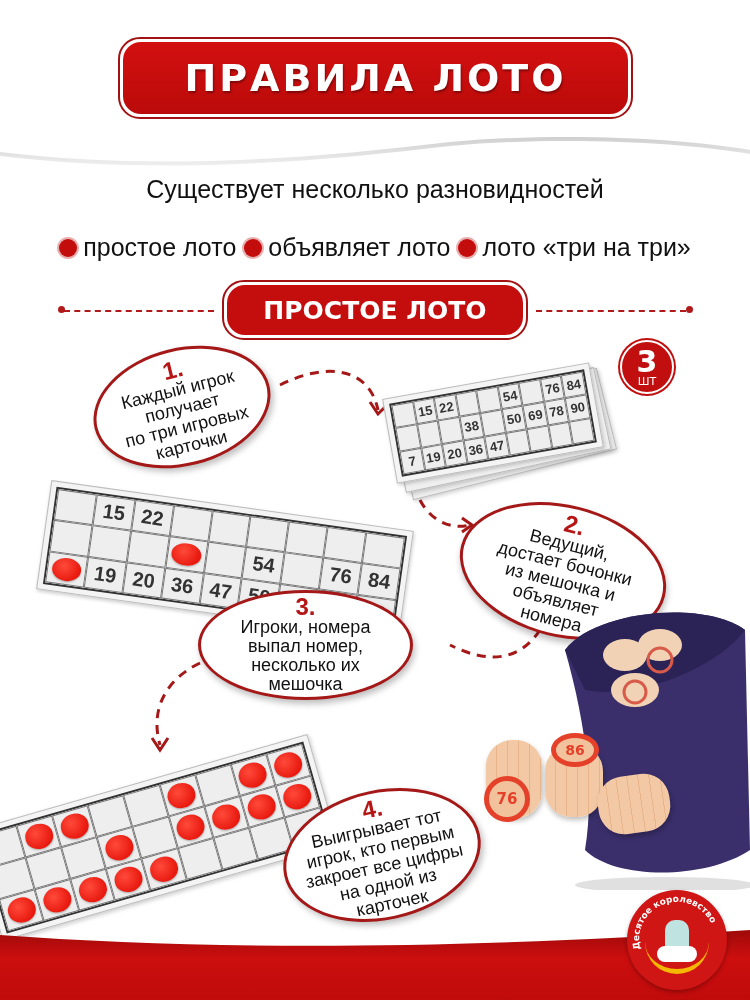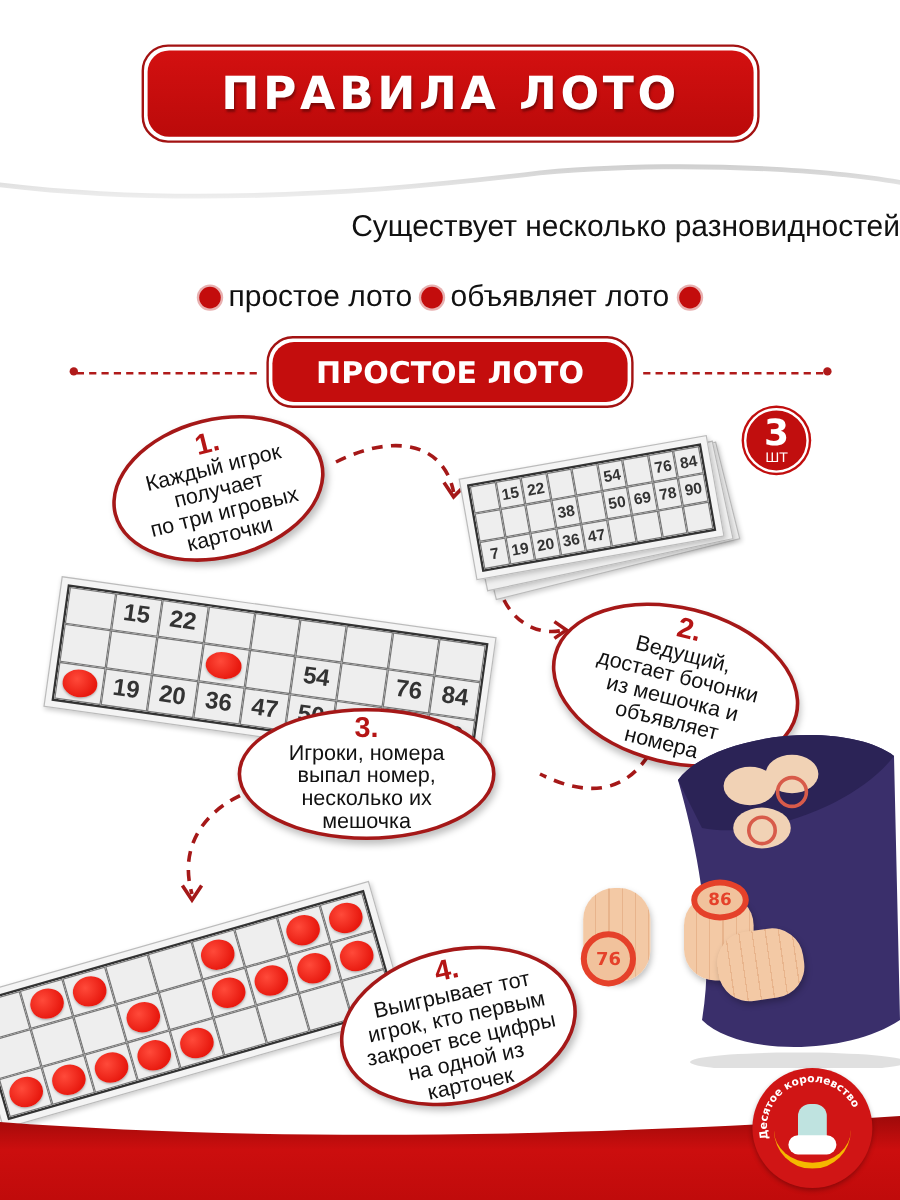--- a/index.html
+++ b/index.html
@@ -22,21 +22,21 @@
   .title-text {
     font-family: "DejaVu Sans", sans-serif; font-weight: bold; color: #fff;
     font-size: 38px; letter-spacing: 3px;
     text-shadow: 1px 2px 2px rgba(0,0,0,0.35);
   }
 
   
   .wave { position: absolute; left: 0; top: 130px; width: 750px; height: 50px; }
 
   
-  .intro { position: absolute; left: 0; top: 174px; width: 750px; text-align: right;
+  .intro { position: absolute; left: 0; top: 174px; width: 750px; text-align: center;
     font-family: "Liberation Sans", sans-serif; font-size: 25px; line-height: 31px; color: #111; }
   .variants { position: absolute; left: 0; top: 233px; width: 750px; display: flex; justify-content: center;
     align-items: center; gap: 8px; font-family: "Liberation Sans", sans-serif; font-size: 25px; color: #111; }
   .variant { display: flex; align-items: center; gap: 6px; }
   .dot { width: 18px; height: 18px; border-radius: 50%; background: #c30c0c; box-shadow: 0 0 0 2px #e8b0b0; display: inline-block; }
 
   
   .section-line { position: absolute; top: 310px; height: 0; border-top: 2px dashed #b01a1a; }
   .section-line-dot { position: absolute; width: 7px; height: 7px; border-radius: 50%; background: #b01a1a; top: 306px; }
   .section-pill {
@@ -132,20 +132,21 @@
   <span class="variant">
     <span class="dot"></span>
     <span>простое лото</span>
   </span>
   <span class="variant">
     <span class="dot"></span>
     <span>объявляет лото</span>
   </span>
   <span class="variant">
     <span class="dot"></span>
+    <span>лото «три на три»</span>
   </span>
 </div>
 
 <div class="section-line-dot" style="left:58px;"></div>
 <div class="section-line" style="left:64px; width:150px;"></div>
 <div class="section-line" style="left:536px; width:150px;"></div>
 <div class="section-line-dot" style="left:686px;"></div>
 <div class="section-pill">
   <div class="section-pill-inner">
     <span class="section-text">ПРОСТОЕ ЛОТО</span>
@@ -265,21 +266,21 @@
   <ellipse cx="70" cy="55" rx="22" ry="16" fill="#f1d2b5"></ellipse>
   <ellipse cx="105" cy="45" rx="22" ry="16" fill="#f1d2b5"></ellipse>
   <ellipse cx="80" cy="90" rx="24" ry="17" fill="#f1d2b5"></ellipse>
   <circle cx="105" cy="60" r="12" fill="none" stroke="#d85b4a" stroke-width="3"></circle>
   <circle cx="80" cy="92" r="11" fill="none" stroke="#d85b4a" stroke-width="3"></circle>
 </svg>
 
 <div class="barrel" style="left:486px;top:740px;width:56px;height:78px;">
   <div class="barrel-face" style="left:-2px;top:36px;width:46px;height:46px;font-size:15px;">76</div>
 </div>
-<div class="barrel" style="left:570px;top:745px;width:58px;height:72px;">
+<div class="barrel" style="left:545px;top:745px;width:58px;height:72px;">
   <div class="barrel-face" style="left:6px;top:-12px;width:48px;height:34px;font-size:14px;">86</div>
 </div>
 <div class="barrel" style="left:598px;top:775px;width:72px;height:58px;transform:rotate(-8deg);"></div>
 
 <div class="bubble" style="left:198px;top:590px;width:215px;height:110px;">
   <span class="num">3.</span>
   <span class="txt">Игроки, номера</span>
   <span class="txt">выпал номер,</span>
   <span class="txt">несколько их</span>
   <span class="txt">мешочка</span>

